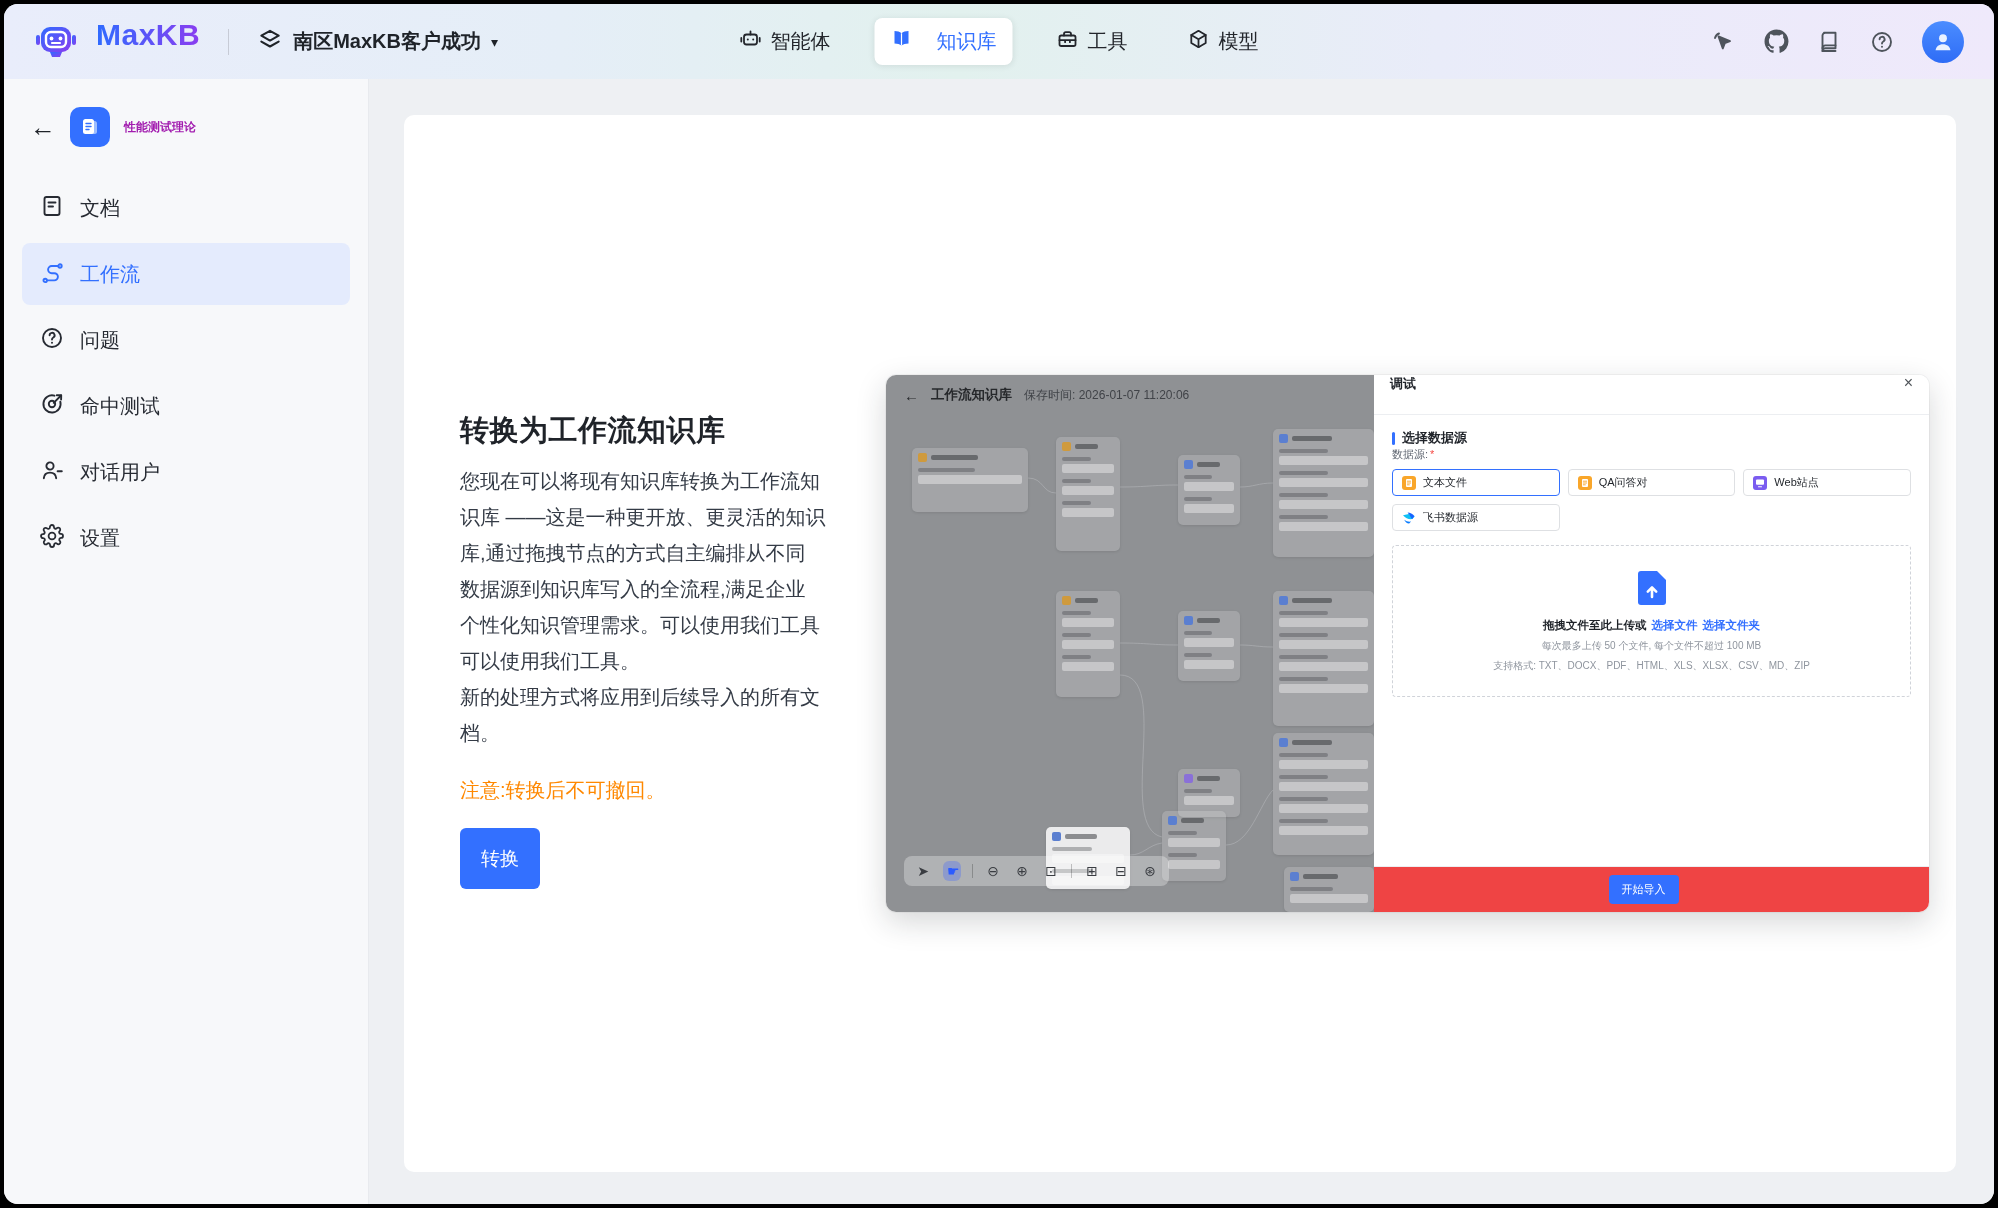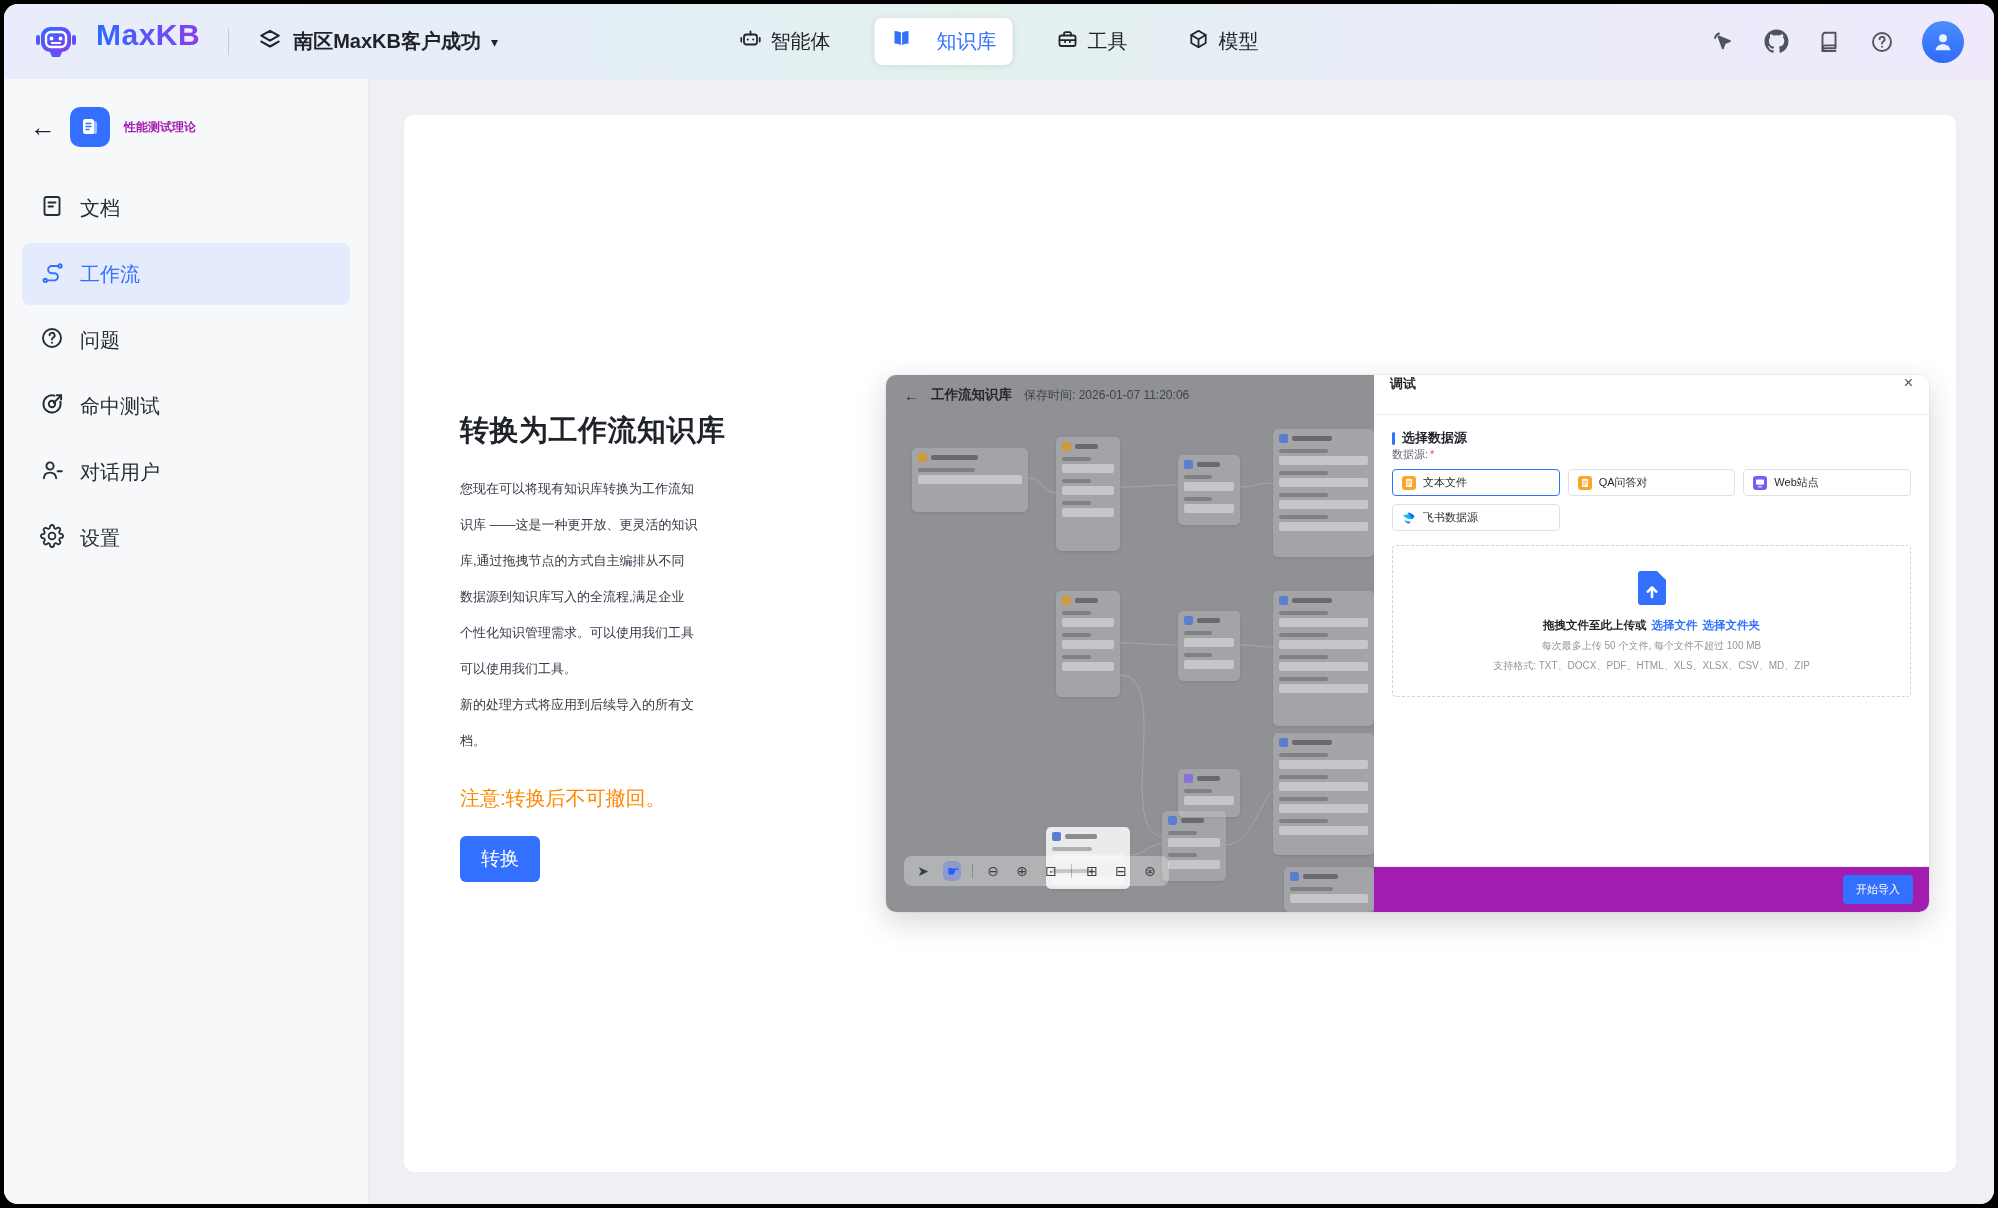--- a/index.html
+++ b/index.html
@@ -36,23 +36,23 @@
   .menu-item { height:62px; margin:4px 18px; padding:0 18px; border-radius:8px; display:flex; align-items:center; gap:16px; font-size:20px; color:#272b33; cursor:pointer; }
   .menu-item svg { flex:none; }
   .menu-item.active { background:#e4ebfd; color:#3370ff; }
 
   .main { flex:1; position:relative; background:#eef0f3; }
   .card { position:absolute; left:35px; top:36px; right:38px; bottom:32px; background:#fff; border-radius:10px; }
 
   
   .text-col { position:absolute; left:56px; top:296px; width:388px; }
   .heading { font-size:29px; font-weight:700; color:#1f2329; letter-spacing:.5px; }
-  .para { margin-top:20px; font-size:13px; line-height:36px; color:#343b46; }
+  .para { margin-top:12px; font-size:20px; line-height:36px; color:#343b46; }
   .warning { margin-top:26px; font-size:20px; color:#ff8800; font-weight:500; }
-  .convert-btn { margin-top:24px; width:80px; height:46px; background:#3370ff; border:none; border-radius:6px; color:#fff; font-size:19px; font-family:Liberation Sans, sans-serif; cursor:pointer; display:flex; align-items:center; justify-content:center; }
+  .convert-btn { margin-top:24px; width:80px; height:61px; background:#3370ff; border:none; border-radius:6px; color:#fff; font-size:19px; font-family:Liberation Sans, sans-serif; cursor:pointer; display:flex; align-items:center; justify-content:center; }
 
   
   .preview { position:absolute; left:482px; top:260px; width:1043px; height:537px; border-radius:10px; overflow:hidden; display:flex;
     box-shadow:0 10px 30px rgba(29,33,41,.18), 0 0 0 1px rgba(0,0,0,.04); }
   .pv-canvas { width:488px; flex:none; background:#8f9194; position:relative; overflow:hidden; }
   .pv-header { height:40px; display:flex; align-items:center; gap:12px; padding:0 18px; color:#26282b; position:relative; z-index:3; }
   .pv-back { font-size:15px; }
   .pv-title { font-size:13.5px; font-weight:700; }
   .pv-saved { font-size:12px; color:#404348; }
   .pv-nodes, .pv-links { position:absolute; inset:0; }
@@ -85,21 +85,21 @@
   .m-label { font-size:11px; color:#5f6671; margin-bottom:7px; }
   .m-required { color:#f54a45; margin-left:2px; }
   .src-grid { display:grid; grid-template-columns:repeat(3,1fr); gap:8px; }
   .source-card { height:27px; border:1px solid #dee0e3; border-radius:4px; background:#fff; display:flex; align-items:center; gap:7px; padding:0 9px; font-size:11px; color:#1f2329; }
   .source-card.selected { border-color:#3370ff;align-items:center; }
   .src-ic { width:14px; height:14px; flex:none; }
   .upload { margin-top:14px; height:152px; border:1px dashed #d0d3d9; border-radius:4px; display:flex; flex-direction:column; align-items:center; justify-content:center; gap:6px; text-align:center; }
   .up-line1 { font-size:11.5px; font-weight:600; color:#1f2329; margin-top:6px; }
   .up-link { color:#3370ff; margin-left:5px; }
   .up-line2, .up-line3 { font-size:10px; color:#8f959e; }
-  .m-footer { position:absolute; left:0; right:0; bottom:0; height:46px; border-top:1px solid #eceef1; display:flex; align-items:center; justify-content:flex-end; padding-right:16px; background:#a21caf; }
+  .m-footer { position:absolute; left:0; right:0; bottom:0; height:46px; border-top:1px solid #eceef1; display:flex; align-items:center; justify-content:center; padding-right:16px; background:#ef4444; }
   .import-btn { background:#3370ff; color:#fff; font-size:11px; padding:7px 13px; border-radius:4px; }
 </style>
 </head>
 <body>
 
 <div class="frame">
 <div class="app">
 
   <div class="navbar">
     <div class="logo">

